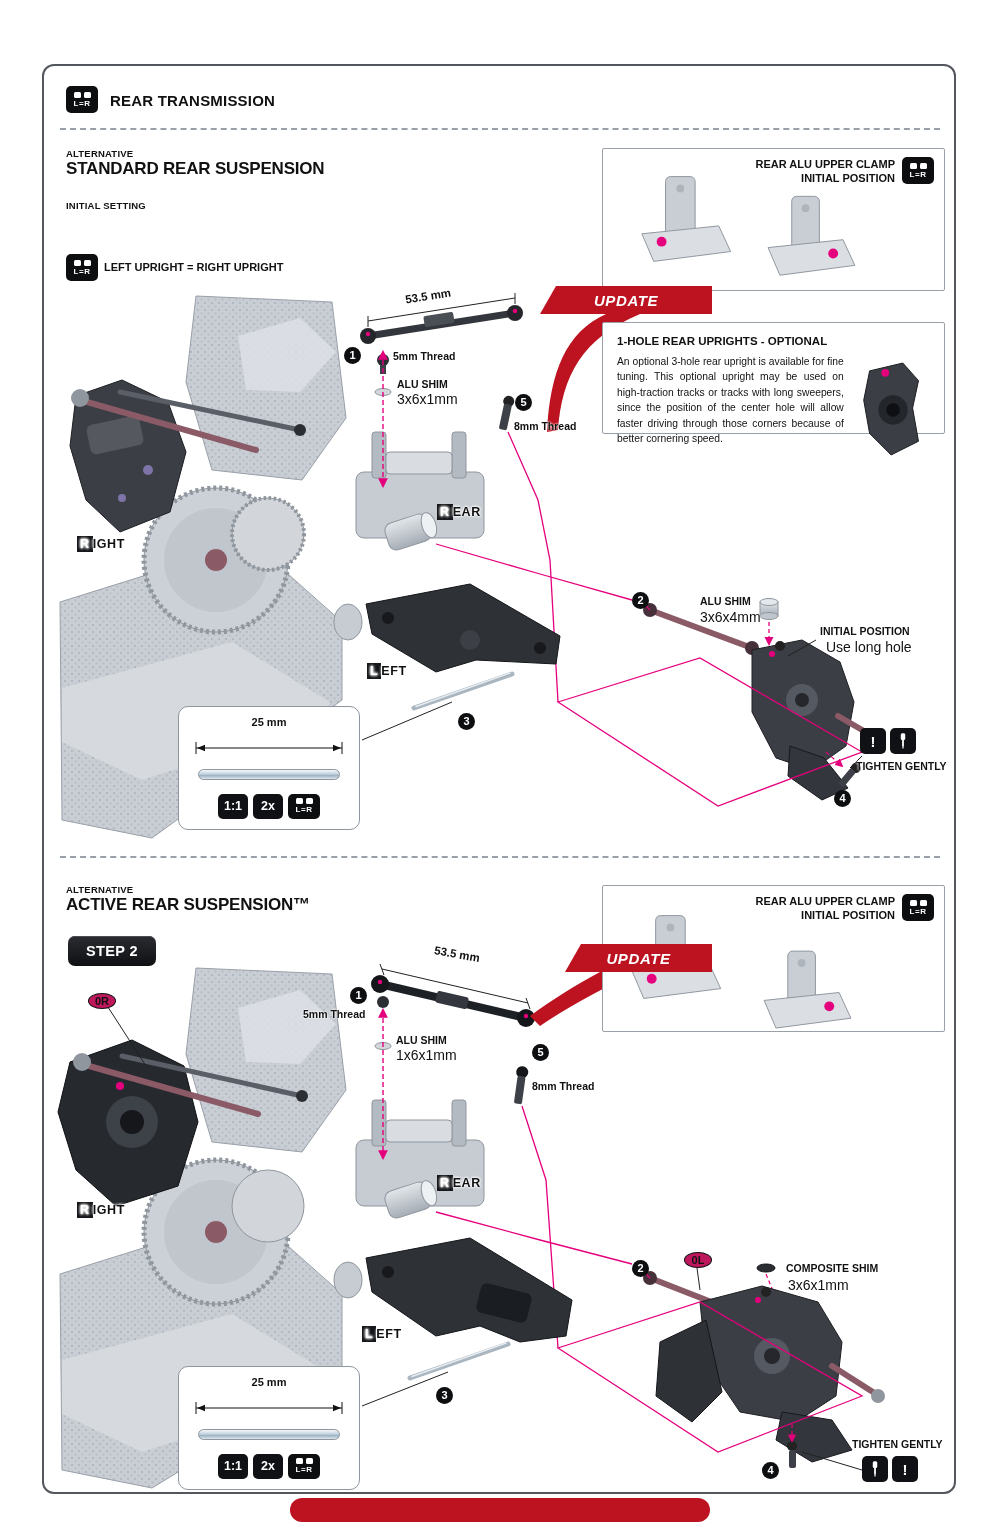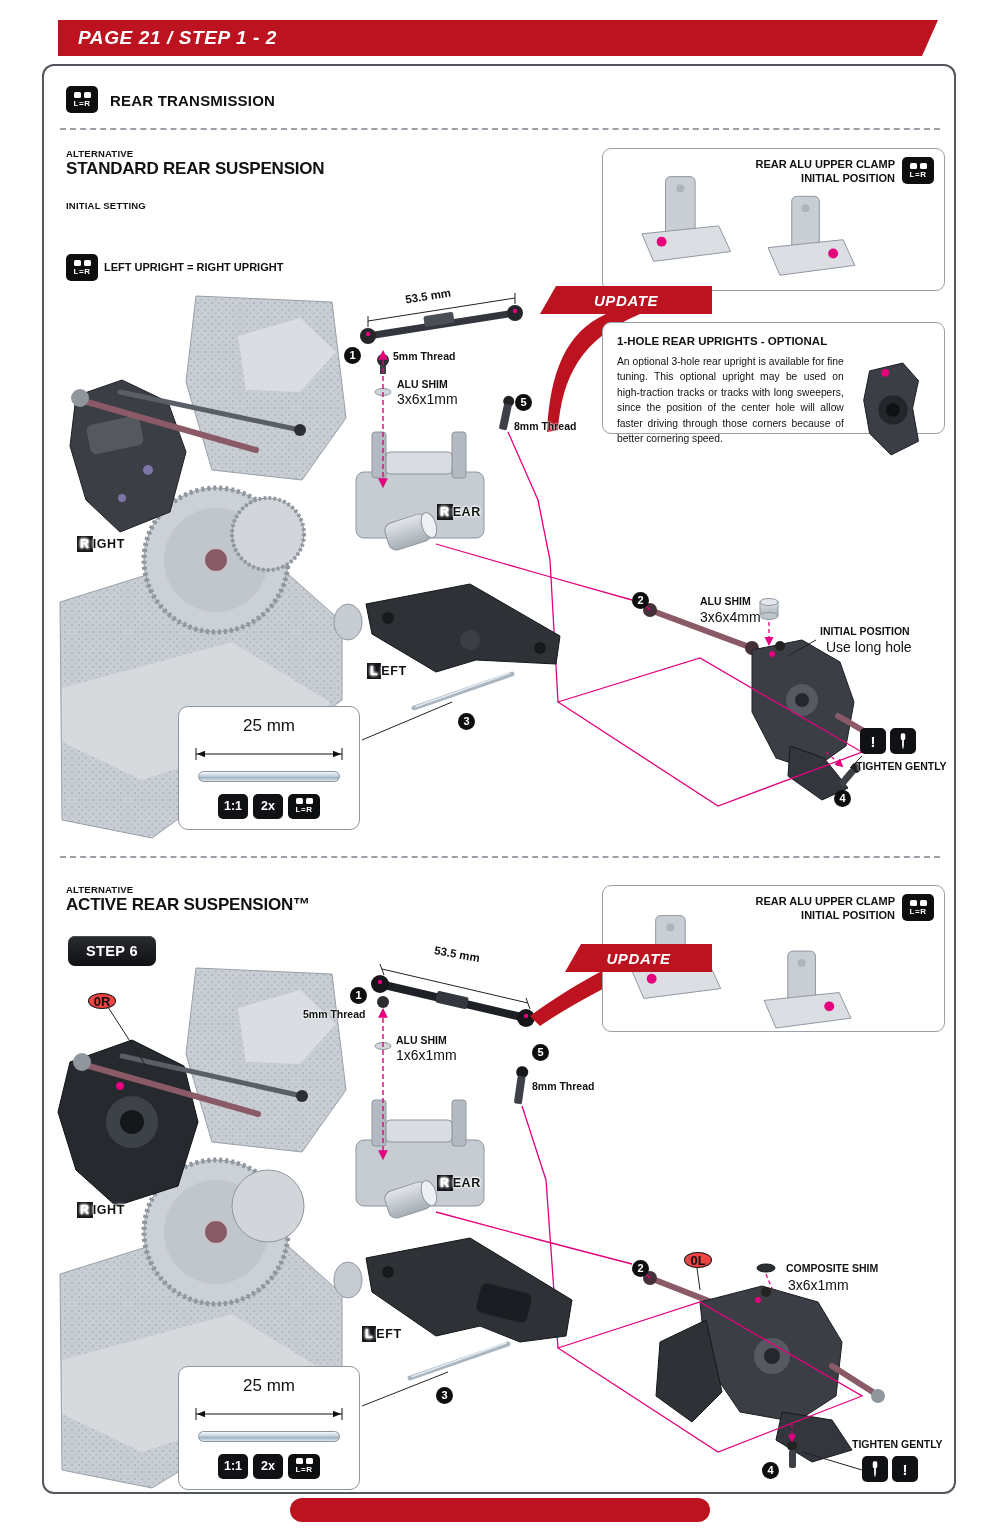--- a/index.html
+++ b/index.html
@@ -36,67 +36,64 @@
 
   .num { position:absolute; width:17px; height:17px; background:#0d0e10; border-radius:50%;
          color:#fff; font-size:11px; font-weight:bold; line-height:17px; text-align:center; }
 
   .measure { position:absolute; font-size:11.5px; font-weight:bold; }
 
   .update { position:absolute; background:#bd1220; color:#fff; font-style:italic; font-weight:bold;
     font-size:15px; letter-spacing:.6px; display:flex; align-items:center; justify-content:center;
     clip-path:polygon(16px 0,100% 0,100% 100%,0 100%); z-index:3; }
 
-  .infobox { position:absolute; border:1.5px solid #9aa0a8; border-radius:9px; background:#fff; }
+  .infobox { position:absolute; border:1.5px solid #9aa0a8; border-radius:2px; background:#fff; }
   .infobox-head { position:absolute; top:8px; right:10px; display:flex; gap:7px; align-items:flex-start; }
   .infobox-head-text { text-align:right; font-size:11px; font-weight:bold; line-height:1.3; }
   .clamp-art { position:absolute; inset:0; width:100%; height:100%; }
 
   .optbox { padding:12px 14px; }
   .opt-title { font-size:11.5px; font-weight:bold; margin-bottom:7px; }
   .opt-row { display:flex; gap:8px; }
   .opt-body { width:232px; font-size:10.3px; line-height:1.5; text-align:justify; }
 
   .pinbox { position:absolute; border:1.5px solid #8f969e; border-radius:10px; background:#fff;
     display:flex; flex-direction:column; align-items:center; justify-content:space-between;
     padding:9px 14px 10px; }
-  .pin-len { font-size:17px; font-weight:normal; }
+  .pin-len { font-size:11px; font-weight:bold; }
   .pin-rod { height:11px; width:142px; border:1px solid #8f969e; border-radius:6px;
     background:linear-gradient(180deg,#f4f8fb 0%,#c3d2de 45%,#9fb4c4 62%,#dce6ee 100%); }
   .pin-badges { display:flex; gap:5px; align-items:center; }
 
   .chip { background:#101114; color:#fff; border-radius:5px; display:inline-flex;
     align-items:center; justify-content:center; font-weight:bold; font-size:12.5px;
     min-width:30px; height:25px; padding:0 4px; }
 
   .lr { background:#0d0e10; border-radius:5px; display:inline-flex; flex-direction:column;
     align-items:center; justify-content:center; gap:2px; width:32px; height:27px; }
   .lr i { width:7px; height:6px; background:#fff; border-radius:1.5px; display:block; }
   .lr .lr-g { display:flex; gap:3px; }
   .lr .lr-t { color:#fff; font-size:8px; font-weight:bold; letter-spacing:.5px; line-height:1; }
   .lr.abs { position:absolute; }
 
   .step-badge { position:absolute; background:linear-gradient(180deg,#2a2c31,#0f1013); color:#fff;
     border-radius:7px; display:flex; align-items:center; justify-content:center;
     font-size:14.5px; font-weight:bold; letter-spacing:.4px; box-shadow:inset 0 1px 0 #4a4d53; }
 
-  .oval { position:absolute; border:1.5px solid #111; border-radius:50%; background:#ef4444;
-    font-size:13px; font-weight:bold; display:flex; align-items:center; justify-content:center; }
+  .oval { position:absolute; border:1.5px solid #111; border-radius:50%; background:#be185d;
+    font-size:11px; font-weight:bold; display:flex; align-items:center; justify-content:center; }
 
   .footer-pill { position:absolute; left:290px; top:1498px; width:420px; height:24px;
     background:#bd1220; border-radius:12px; z-index:2; }
 </style>
 </head>
 <body>
 
 <div class="page">
 
-  <div class="top-banner">
-    <span>PAGE 21 / STEP 1 - 2</span>
-  </div>
 
   <div class="frame"></div>
 
   <svg class="art" width="1000" height="1529" viewBox="0 0 1000 1529">
     <defs>
       <pattern id="cf" width="7" height="7" patternUnits="userSpaceOnUse">
         <rect width="7" height="7" fill="#c9ced4"></rect>
         <circle cx="2" cy="2" r="1.1" fill="#aeb4bb"></circle>
         <circle cx="5.5" cy="5.5" r="1.1" fill="#b7bdc4"></circle>
       </pattern>
@@ -428,21 +425,21 @@
     <span class="num" style="left:834px; top:790px;">4</span>
   </div>
 
   <div class="hr-dash" style="top:856px; z-index:2;"></div>
 
   <div class="layer">
 
     <div class="lbl fsK" style="left:66px; top:884px;">ALTERNATIVE</div>
     <div class="lbl fsT" style="left:66px; top:895px;">ACTIVE REAR SUSPENSION™</div>
 
-    <div class="step-badge" style="left:68px; top:936px; width:88px; height:30px;">STEP 6</div>
+    <div class="step-badge" style="left:68px; top:936px; width:88px; height:30px;">STEP 2</div>
 
     <div class="infobox" style="left:602px; top:885px; width:343px; height:147px;">
       <svg class="clamp-art" viewBox="0 0 343 147">
         <rect x="52" y="30" width="30" height="60" rx="5" fill="#c9ced4" stroke="#8f969e"></rect>
         <path d="M28,86 L106,78 L118,104 L40,114 Z" fill="#dbdfe3" stroke="#8f969e"></path>
         <circle cx="48" cy="94" r="5" fill="#e5007d"></circle>
         <circle cx="67" cy="42" r="4" fill="#aeb4bb"></circle>
         <rect x="186" y="66" width="28" height="56" rx="5" fill="#c9ced4" stroke="#8f969e"></rect>
         <path d="M162,116 L238,108 L250,134 L174,144 Z" fill="#dbdfe3" stroke="#8f969e"></path>
         <circle cx="228" cy="122" r="5" fill="#e5007d"></circle>

